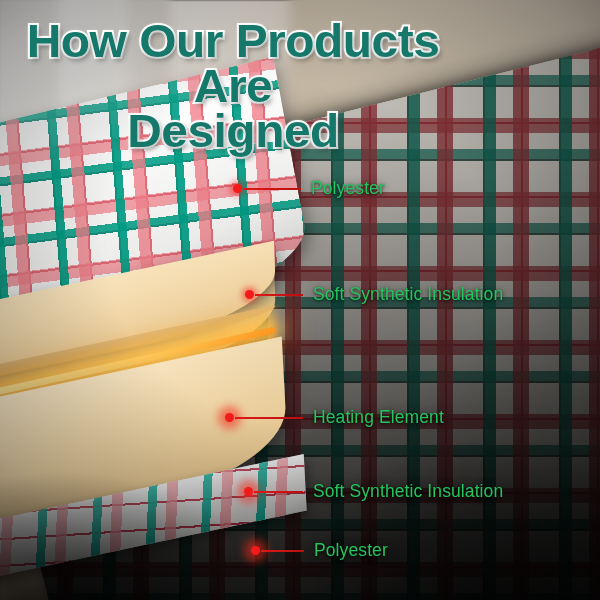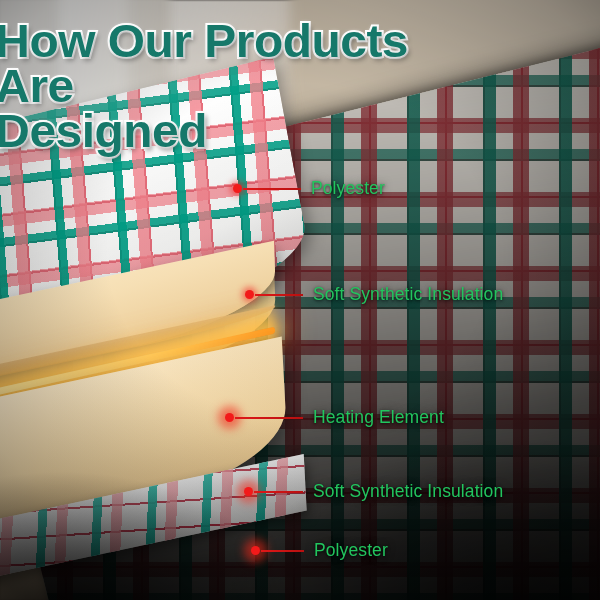--- a/index.html
+++ b/index.html
@@ -189,21 +189,21 @@
     background:linear-gradient(176deg,rgba(255,255,255,.25),rgba(0,0,0,.30));
   }
 
   
   #dark-bl{left:-40px;bottom:-30px;width:340px;height:160px;
     background:radial-gradient(ellipse at 30% 100%,rgba(0,0,0,.85),rgba(0,0,0,0) 70%);}
   #dark-br{right:-40px;bottom:-40px;width:420px;height:200px;
     background:radial-gradient(ellipse at 70% 100%,rgba(0,0,0,.82),rgba(0,0,0,0) 72%);}
 
   
-  #title{left:0;top:18px;width:488px;text-align:left;padding-right:22px;
+  #title{left:0;top:18px;width:488px;text-align:center;padding-right:22px;
     box-sizing:border-box;line-height:.96;}
   .tline{
     display:block;
     font-family:"Liberation Sans","DejaVu Sans",sans-serif;
     font-weight:700;font-style:normal;
     font-size:47px;letter-spacing:-.5px;
     color:#16786a;
     transform:scaleX(1.02);
     -webkit-text-stroke:4px #ffffff;
     paint-order:stroke fill;

